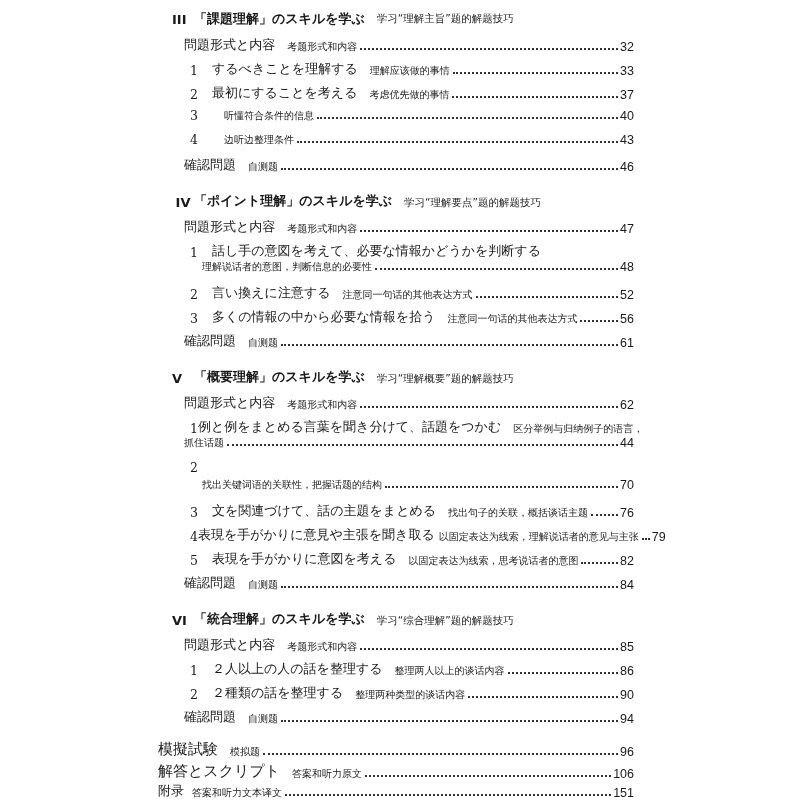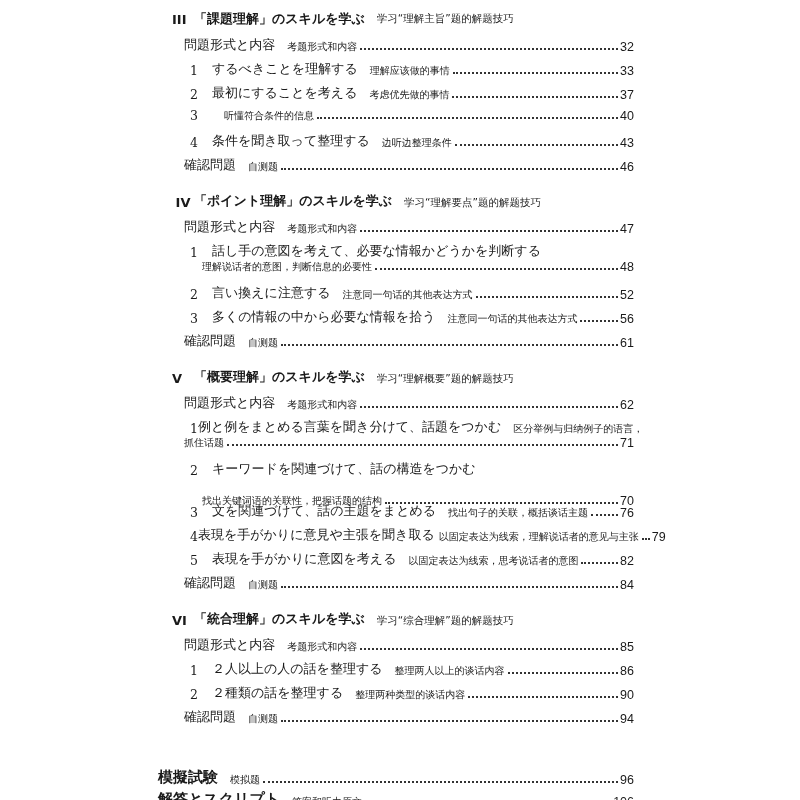--- a/index.html
+++ b/index.html
@@ -8,21 +8,21 @@
   .page { position:absolute; left:172px; top:0; width:462px; }
   .row { position:absolute; left:0; right:0; display:flex; align-items:flex-end; white-space:nowrap; }
   .sec { font-family:"DejaVu Sans","Liberation Sans",sans-serif; font-weight:bold; font-size:13px; }
   .sec .num { display:inline-block; width:22px; font-weight:bold; }
   .sec .sub { font-weight:normal; font-size:10.5px; margin-left:12px; }
   .jp { font-size:13px; }
   .cn { font-size:10px; margin-left:12px; }
   .idx { display:inline-block; width:22px; text-align:left; font-size:12.5px; }
   .dots { flex:1; border-bottom:2px dotted #333; margin:0 2px 4px 3px; min-width:8px; }
   .pg { font-family:"Liberation Sans","DejaVu Sans",sans-serif; font-size:12.5px; }
-  .big { font-family:"DejaVu Sans","Liberation Sans",sans-serif; font-weight:bold; font-size:15px;margin-top:28px; }
+  .big { font-family:"DejaVu Sans","Liberation Sans",sans-serif; font-weight:normal; font-size:15px; }
 </style>
 </head>
 <body>
 
 <div class="page">
 
   <div class="row sec" style="top:10px;align-items:center;">
     <span class="num">III</span>
     <span>「課題理解」のスキルを学ぶ</span>
     <span class="sub">学习“理解主旨”题的解题技巧</span>
@@ -48,21 +48,20 @@
     <span class="pg">37</span>
   </div>
   <div class="row" style="top:108px;">
     <span class="idx" style="margin-left:18px">3</span>
     <span class="cn">听懂符合条件的信息</span>
     <span class="dots"></span>
     <span class="pg">40</span>
   </div>
   <div class="row" style="top:132px;">
     <span class="idx" style="margin-left:18px">4</span>
-    <span class="jp">条件を聞き取って整理する</span>
     <span class="cn">边听边整理条件</span>
     <span class="dots"></span>
     <span class="pg">43</span>
   </div>
   <div class="row" style="top:156px;">
     <span class="jp" style="margin-left:12px">確認問題</span>
     <span class="cn">自测题</span>
     <span class="dots"></span>
     <span class="pg">46</span>
   </div>
@@ -120,27 +119,26 @@
     <span class="pg">62</span>
   </div>
   <div class="row" style="top:418px;">
     <span class="idx" style="margin-left:18px">1</span>
     <span class="jp">例と例をまとめる言葉を聞き分けて、話題をつかむ</span>
     <span class="cn">区分举例与归纳例子的语言，</span>
   </div>
   <div class="row" style="top:436px;">
     <span class="cn" style="margin-left:12px">抓住话题</span>
     <span class="dots"></span>
-    <span class="pg">71</span>
+    <span class="pg">44</span>
   </div>
   <div class="row" style="top:460px;">
     <span class="idx" style="margin-left:18px">2</span>
-    <span class="jp">キーワードを関連づけて、話の構造をつかむ</span>
-  </div>
-  <div class="row" style="top:494px;">
+  </div>
+  <div class="row" style="top:478px;">
     <span class="cn" style="margin-left:30px">找出关键词语的关联性，把握话题的结构</span>
     <span class="dots"></span>
     <span class="pg">70</span>
   </div>
   <div class="row" style="top:502px;">
     <span class="idx" style="margin-left:18px">3</span>
     <span class="jp">文を関連づけて、話の主題をまとめる</span>
     <span class="cn">找出句子的关联，概括谈话主题</span>
     <span class="dots"></span>
     <span class="pg">76</span>

